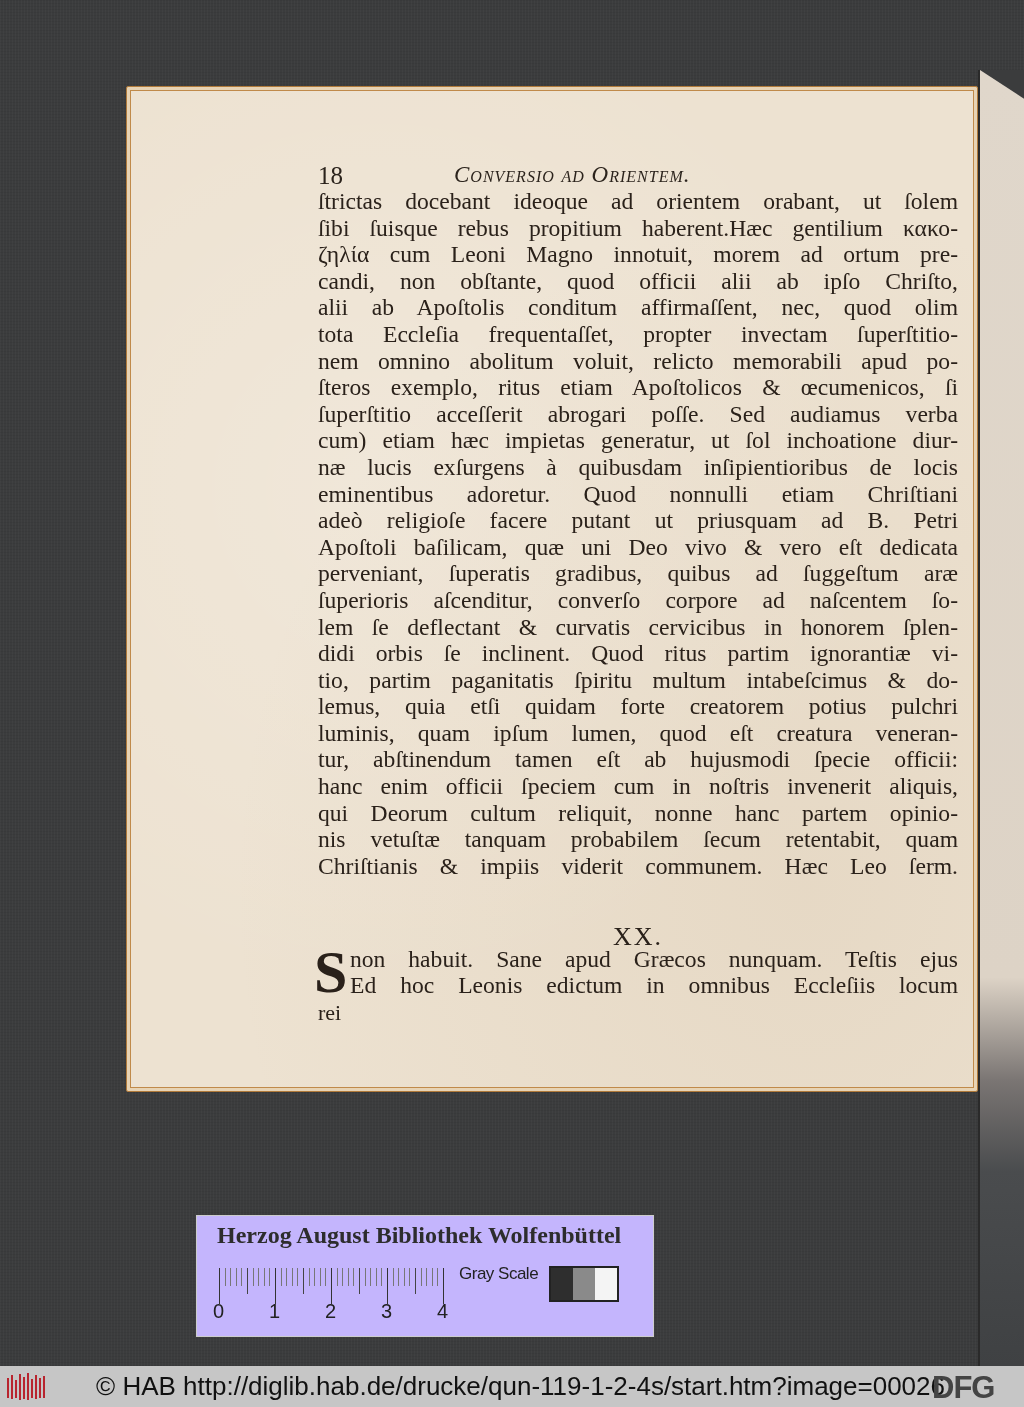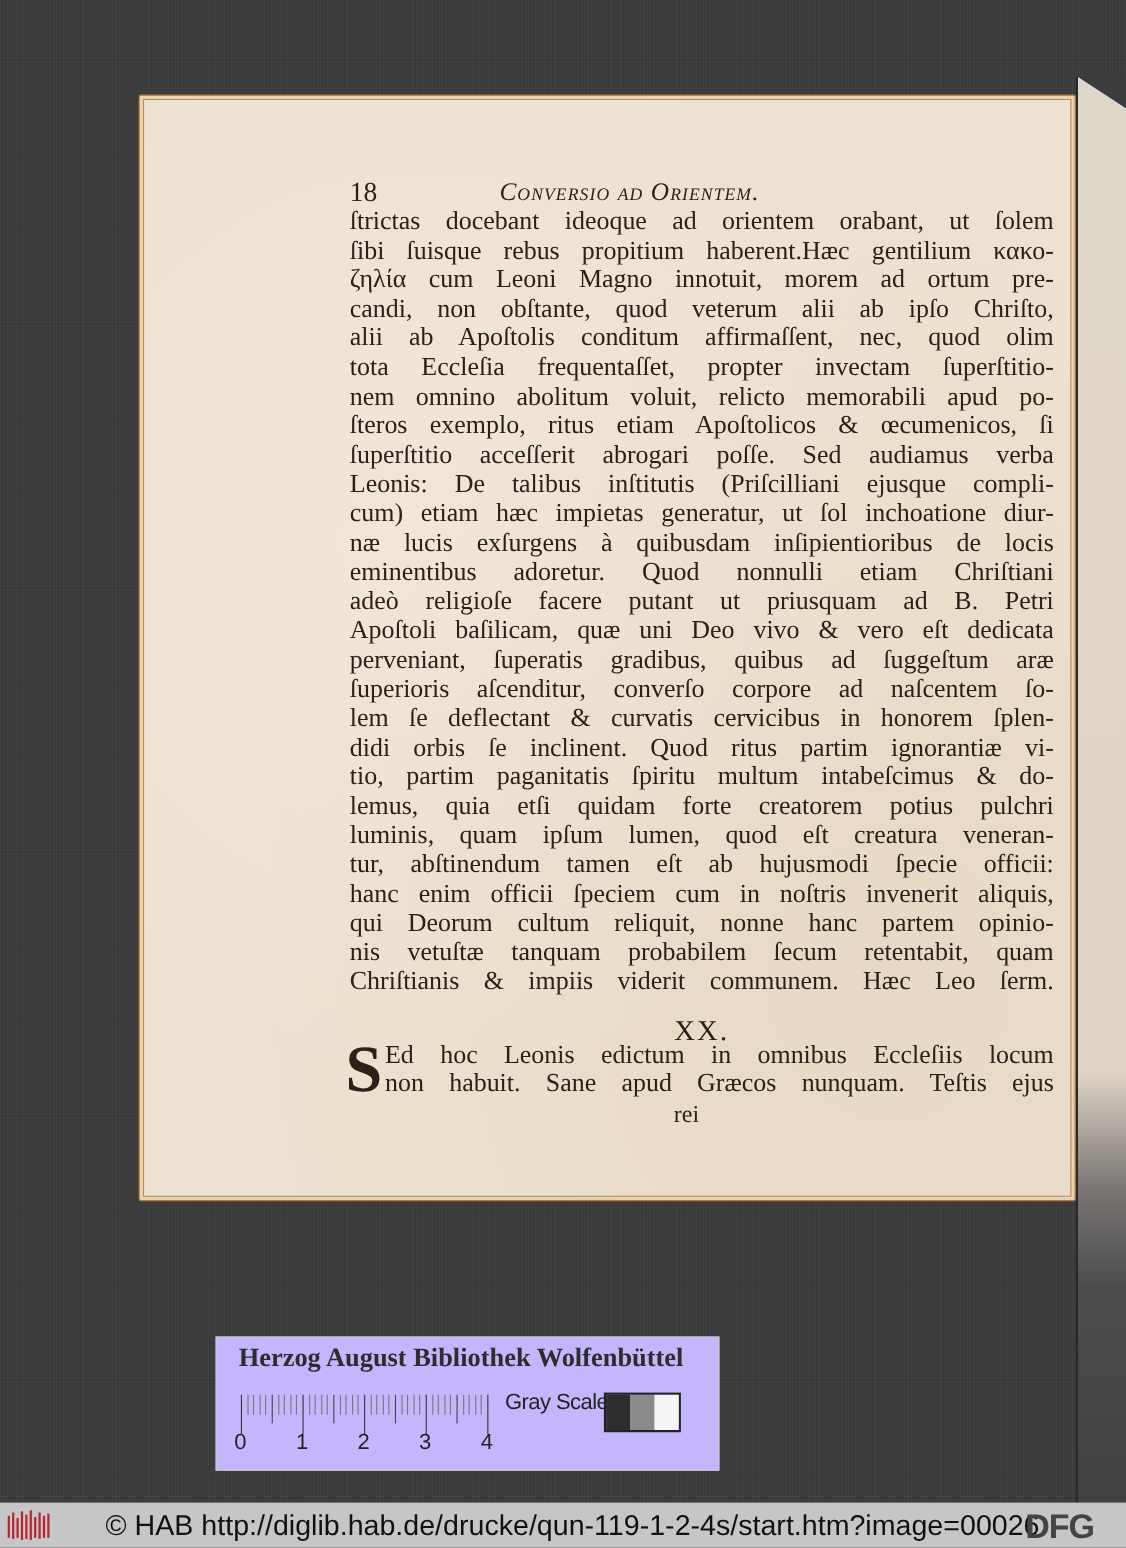--- a/index.html
+++ b/index.html
@@ -53,36 +53,36 @@
   .body-text .line.last { text-align-last:left; }
   .section-num {
     position:absolute; left:318px; top:922px; width:640px; text-align:center;
     font-size:26px; color:#2a211a; letter-spacing:2px;
   }
   .para2 { position:absolute; left:318px; top:946px; width:640px; color:#2a211a; font-size:23.6px; line-height:26px; }
   .dropcap {
     position:absolute; left:-4px; top:0; font-size:60px; line-height:52px; font-weight:bold;
   }
   .para2 .line { display:block; padding-left:32px; white-space:nowrap; text-align:justify; text-align-last:justify; height:26px; }
-  .catchword { position:absolute; left:318px; top:1000px; width:612px; text-align:center; font-size:22px; color:#2a211a; }
+  .catchword { position:absolute; left:318px; top:1000px; width:612px; text-align:left; font-size:22px; color:#2a211a; }
 
   .label {
     position:absolute; left:196px; top:1215px; width:456px; height:120px;
     background:#c4b5fd; border:1px solid #ccc;
     font-family:"Liberation Sans", sans-serif;
   }
   .label-title {
     position:absolute; left:20px; top:6px; font-family:"Liberation Serif", serif;
     font-weight:bold; font-size:24px; color:#2d2d2d; white-space:nowrap;
   }
   .ruler { position:absolute; left:22px; top:52px; width:230px; height:36px; }
   .tick { position:absolute; top:0; width:1px; background:#777; }
   .ruler-nums { position:absolute; left:14px; top:84px; width:260px; height:24px; }
   .ruler-nums span { position:absolute; font-size:20px; color:#222; }
-  .gs-label { position:absolute; left:262px; top:48px; font-size:20px; color:#222; letter-spacing:-0.5px; }
+  .gs-label { position:absolute; left:262px; top:48px; font-size:17px; color:#222; letter-spacing:-0.5px; }
   .gs-box { position:absolute; left:352px; top:50px; width:66px; height:32px; border:2px solid #222; display:flex; }
   .gs-box div { flex:1; }
 
   .footer {
     position:absolute; left:0; top:1366px; width:1024px; height:41px;
     background:#c6c6c6; font-family:"Liberation Sans", sans-serif;
   }
   .footer-logo { position:absolute; left:6px; top:6px; width:40px; height:30px; }
   .footer-text { position:absolute; left:96px; top:5px; font-size:26px; color:#111; white-space:nowrap; }
   .dfg { position:absolute; left:932px; top:4px; font-size:31px; font-weight:bold; color:#444; letter-spacing:-1px; }
@@ -99,27 +99,26 @@
 
 <div class="pagehead">
   <span class="pagenum">18</span>
   <span class="running-title">Conversio ad Orientem.</span>
 </div>
 
 <div class="body-text">
   <span class="line">ſtrictas docebant ideoque ad orientem orabant, ut ſolem</span>
   <span class="line">ſibi ſuisque rebus propitium haberent.Hæc gentilium κακο-</span>
   <span class="line">ζηλία cum Leoni Magno innotuit, morem ad ortum pre-</span>
-  <span class="line">candi, non obſtante, quod veterum alii ab ipſo Chriſto,</span>
+  <span class="line">candi, non obſtante, quod officii alii ab ipſo Chriſto,</span>
   <span class="line">alii ab Apoſtolis conditum affirmaſſent, nec, quod olim</span>
   <span class="line">tota Eccleſia frequentaſſet, propter invectam ſuperſtitio-</span>
   <span class="line">nem omnino abolitum voluit, relicto memorabili apud po-</span>
   <span class="line">ſteros exemplo, ritus etiam Apoſtolicos &amp; œcumenicos, ſi</span>
   <span class="line">ſuperſtitio acceſſerit abrogari poſſe.   Sed audiamus verba</span>
-  <span class="line">Leonis: De talibus inſtitutis (Priſcilliani ejusque compli-</span>
   <span class="line">cum) etiam hæc impietas generatur, ut ſol inchoatione diur-</span>
   <span class="line">næ lucis exſurgens à quibusdam inſipientioribus de locis</span>
   <span class="line">eminentibus adoretur.   Quod nonnulli etiam Chriſtiani</span>
   <span class="line">adeò religioſe facere putant ut priusquam ad B. Petri</span>
   <span class="line">Apoſtoli baſilicam, quæ uni Deo vivo &amp; vero eſt dedicata</span>
   <span class="line">perveniant, ſuperatis gradibus, quibus ad ſuggeſtum aræ</span>
   <span class="line">ſuperioris aſcenditur, converſo corpore ad naſcentem ſo-</span>
   <span class="line">lem ſe deflectant &amp; curvatis cervicibus in honorem ſplen-</span>
   <span class="line">didi orbis ſe inclinent.   Quod ritus partim ignorantiæ vi-</span>
   <span class="line">tio, partim paganitatis ſpiritu multum intabeſcimus &amp; do-</span>
@@ -129,22 +128,22 @@
   <span class="line">hanc enim officii ſpeciem cum in noſtris invenerit aliquis,</span>
   <span class="line">qui Deorum cultum reliquit, nonne hanc partem opinio-</span>
   <span class="line">nis vetuſtæ tanquam probabilem ſecum retentabit, quam</span>
   <span class="line">Chriſtianis &amp; impiis viderit communem.   Hæc Leo ſerm.</span>
 </div>
 
 <div class="section-num">XX.</div>
 
 <div class="para2">
   <span class="dropcap">S</span>
+  <span class="line">non habuit. Sane apud Græcos nunquam. Teſtis ejus</span>
   <span class="line">Ed hoc Leonis edictum in omnibus Eccleſiis locum</span>
-  <span class="line">non habuit. Sane apud Græcos nunquam. Teſtis ejus</span>
 </div>
 <div class="catchword">rei</div>
 
 <div class="label">
   <div class="label-title">Herzog August Bibliothek Wolfenbüttel</div>
   <div class="ruler">
     <div class="tick" style="left:0;height:36px;background:#333"></div>
     <div class="tick" style="left:5.6px;height:18px"></div>
     <div class="tick" style="left:11.2px;height:18px"></div>
     <div class="tick" style="left:16.8px;height:18px"></div>

